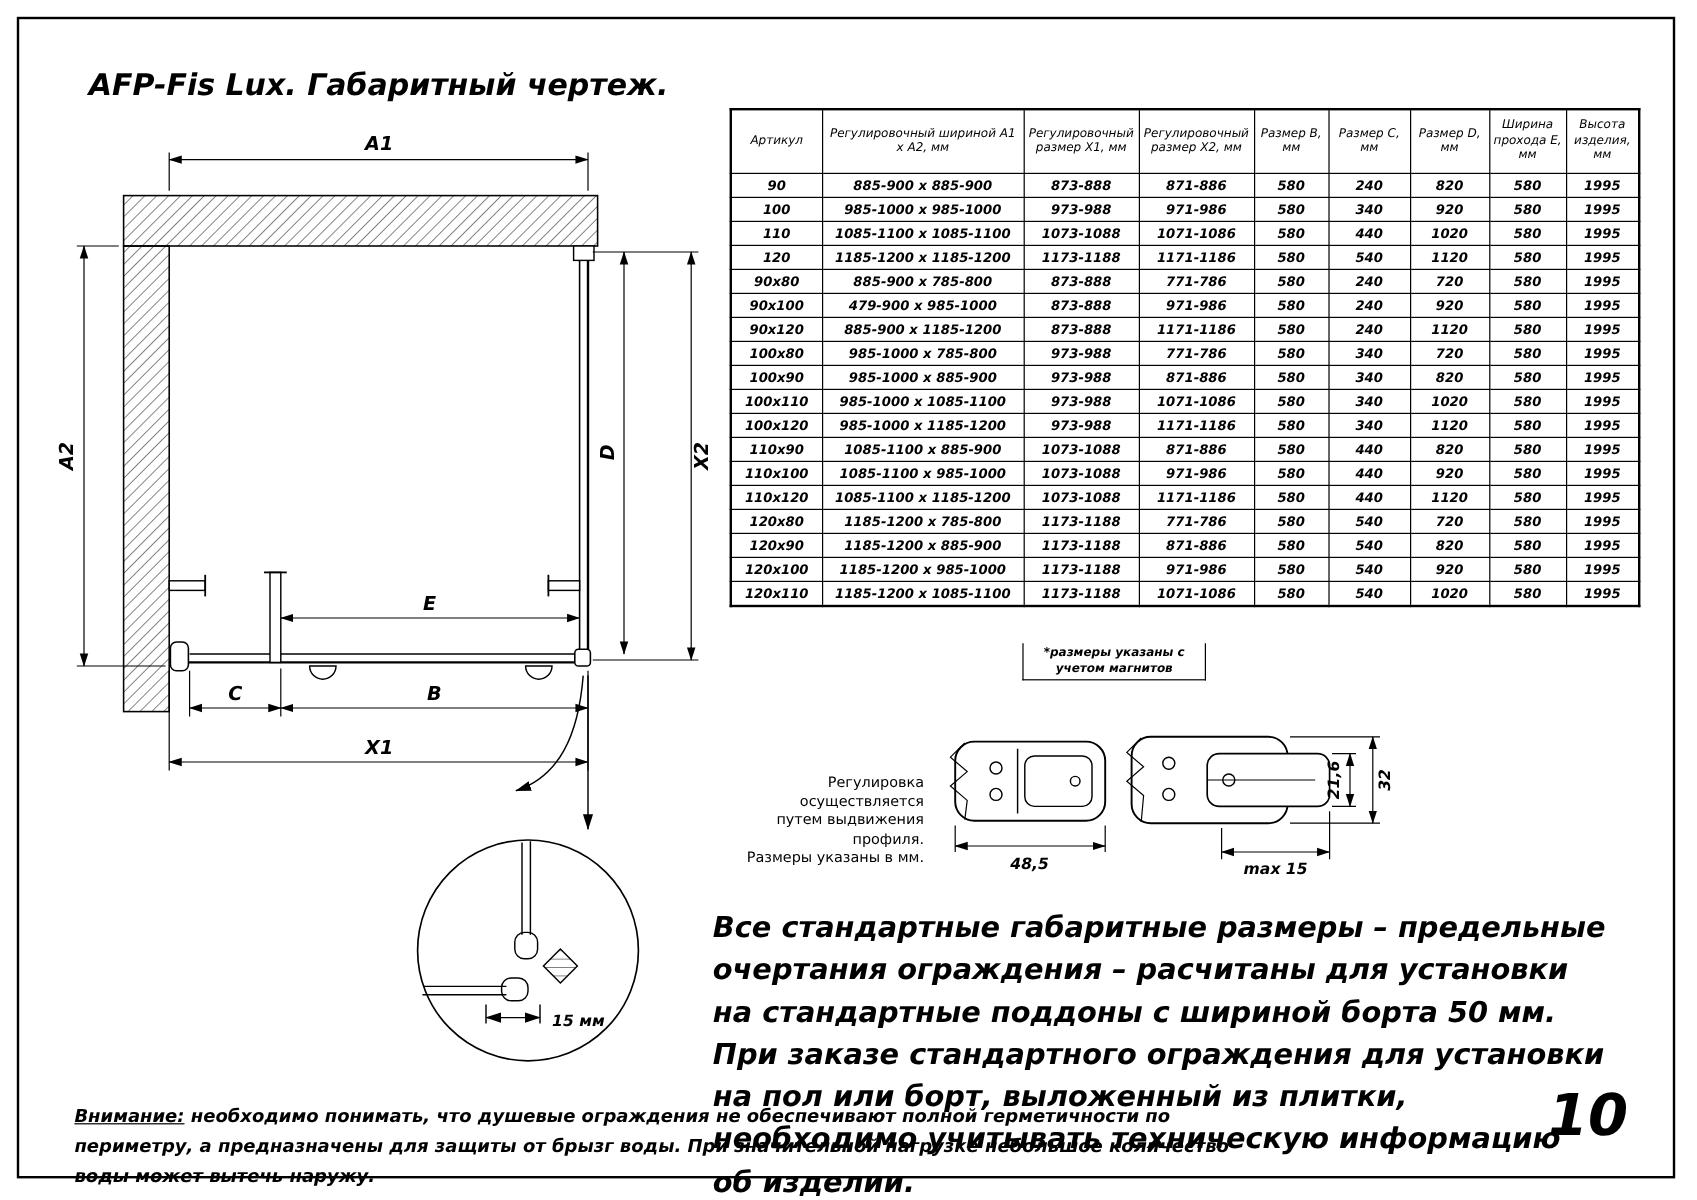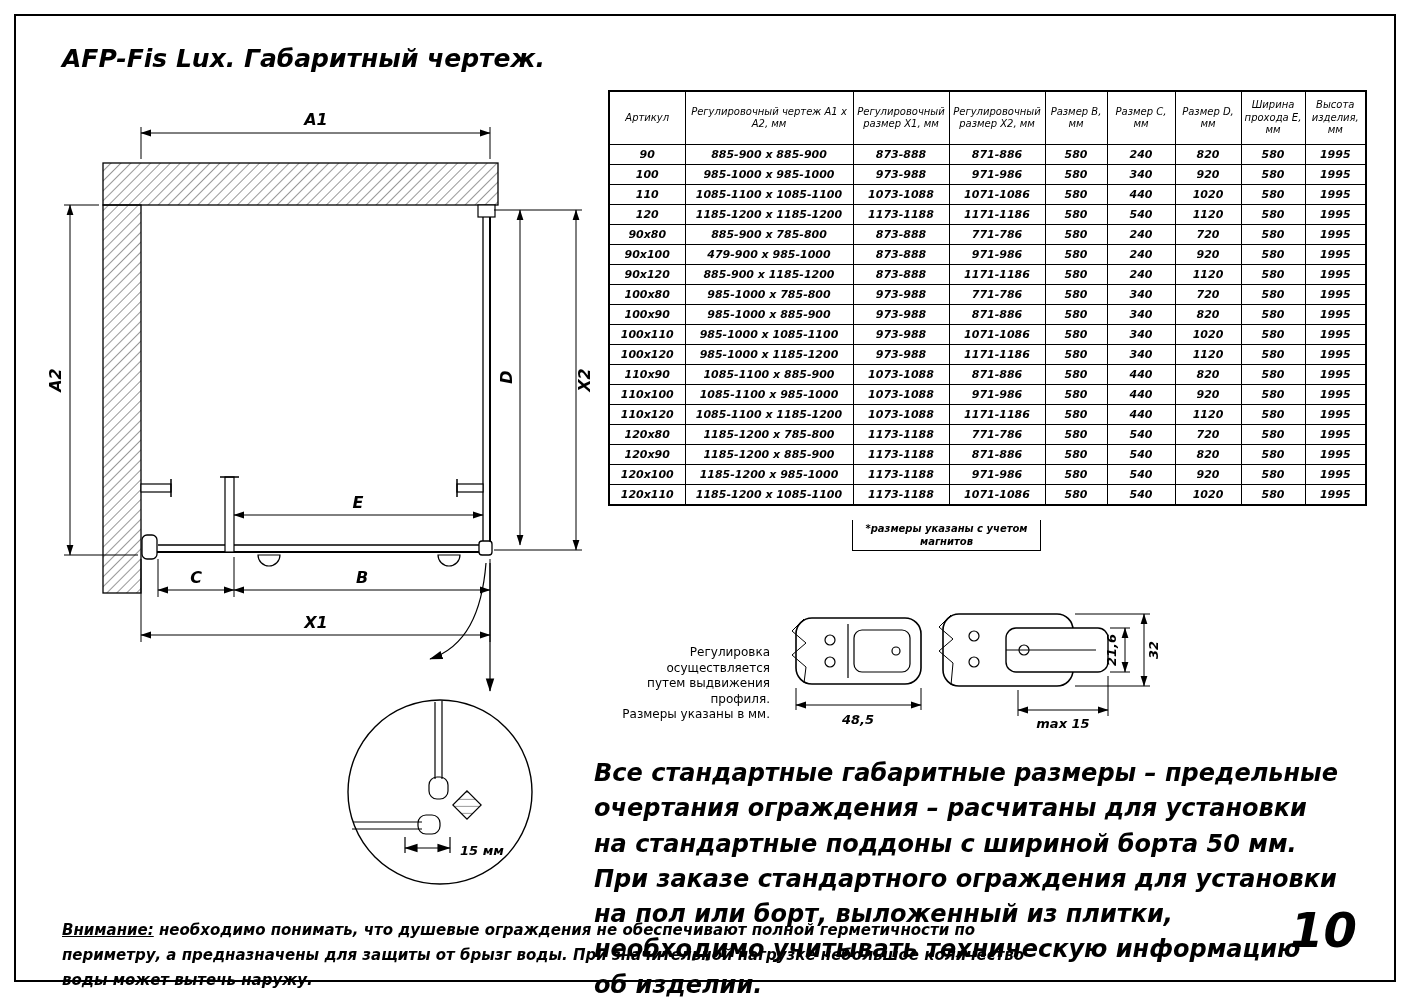--- a/index.html
+++ b/index.html
@@ -1,31 +1,31 @@
 <!DOCTYPE html>
 <html><head>
 <meta charset="utf-8">
 <style>
   html,body{margin:0;padding:0;}
   body{
     width:1414px;height:1000px;position:relative;background:#fff;color:#000;
     font-family:"DejaVu Sans",sans-serif;overflow:hidden;
   }
   .frame{position:absolute;left:14px;top:14px;width:1382px;height:968px;border:2px solid #000;box-sizing:border-box;}
-  .title{position:absolute;left:62px;top:44px;margin:0;font-size:25px;font-style:italic;font-weight:700;}
+  .title{position:absolute;left:62px;top:44px;margin:12px;font-size:25px;font-style:italic;font-weight:700;}
   .main-drawing{position:absolute;left:30px;top:85px;}
   .profiles{position:absolute;left:778px;top:598px;}
   svg text{font-family:"DejaVu Sans",sans-serif;font-style:italic;font-weight:700;fill:#000;}
   svg text.dim{font-size:16px;}
   svg text.small{font-size:13px;}
   .spec-table{position:absolute;left:608px;top:90px;width:757px;border-collapse:collapse;table-layout:fixed;border:2px solid #000;}
   .spec-table th,.spec-table td{border:1px solid #000;text-align:center;vertical-align:middle;font-style:italic;overflow:hidden;}
   .spec-table th{font-size:10px;font-weight:400;height:50px;padding:1px 2px;line-height:1.25;white-space:normal;}
   .spec-table td{font-size:11px;font-weight:700;height:19px;padding:0 1px;white-space:nowrap;}
-  .footnote{position:absolute;left:852px;top:520px;width:189px;box-sizing:border-box;border:1px solid #000;border-top:none;
+  .footnote{position:absolute;left:852px;top:536px;width:153px;box-sizing:border-box;border:1px solid #000;border-top:none;
     font-size:10px;font-style:italic;font-weight:700;text-align:center;padding:2px 8px;line-height:1.3;}
   .adjust-note{position:absolute;left:586px;top:645px;width:184px;font-size:12px;font-weight:400;
     text-align:right;line-height:1.3;}
   .paragraph{position:absolute;left:594px;top:756px;width:745px;margin:0;font-size:24px;font-style:italic;font-weight:700;line-height:1.47;}
   .warning{position:absolute;left:62px;top:918px;width:1000px;margin:0;font-size:15px;font-style:italic;font-weight:700;line-height:1.65;}
   .warn-label{text-decoration:underline;}
   .page-number{position:absolute;left:1290px;top:902px;font-size:48px;font-style:italic;font-weight:700;}
 </style>
 </head>
 <body>
@@ -147,21 +147,21 @@
       <col style="width:96px">
     <col style="width:62px">
       <col style="width:68px">
       <col style="width:66px">
       <col style="width:64px">
       <col style="width:61px">
   </colgroup>
   <thead>
     <tr>
         <th>Артикул</th>
-        <th>Регулировочный чертеж A1 х A2, мм</th>
+        <th>Регулировочный шириной A1 х A2, мм</th>
         <th>Регулировочный размер X1, мм</th>
         <th>Регулировочный размер X2, мм</th>
         <th>Размер B, мм</th>
         <th>Размер C, мм</th>
         <th>Размер D, мм</th>
         <th>Ширина прохода E, мм</th>
         <th>Высота изделия, мм</th>
       </tr>
   </thead>
   <tbody>

